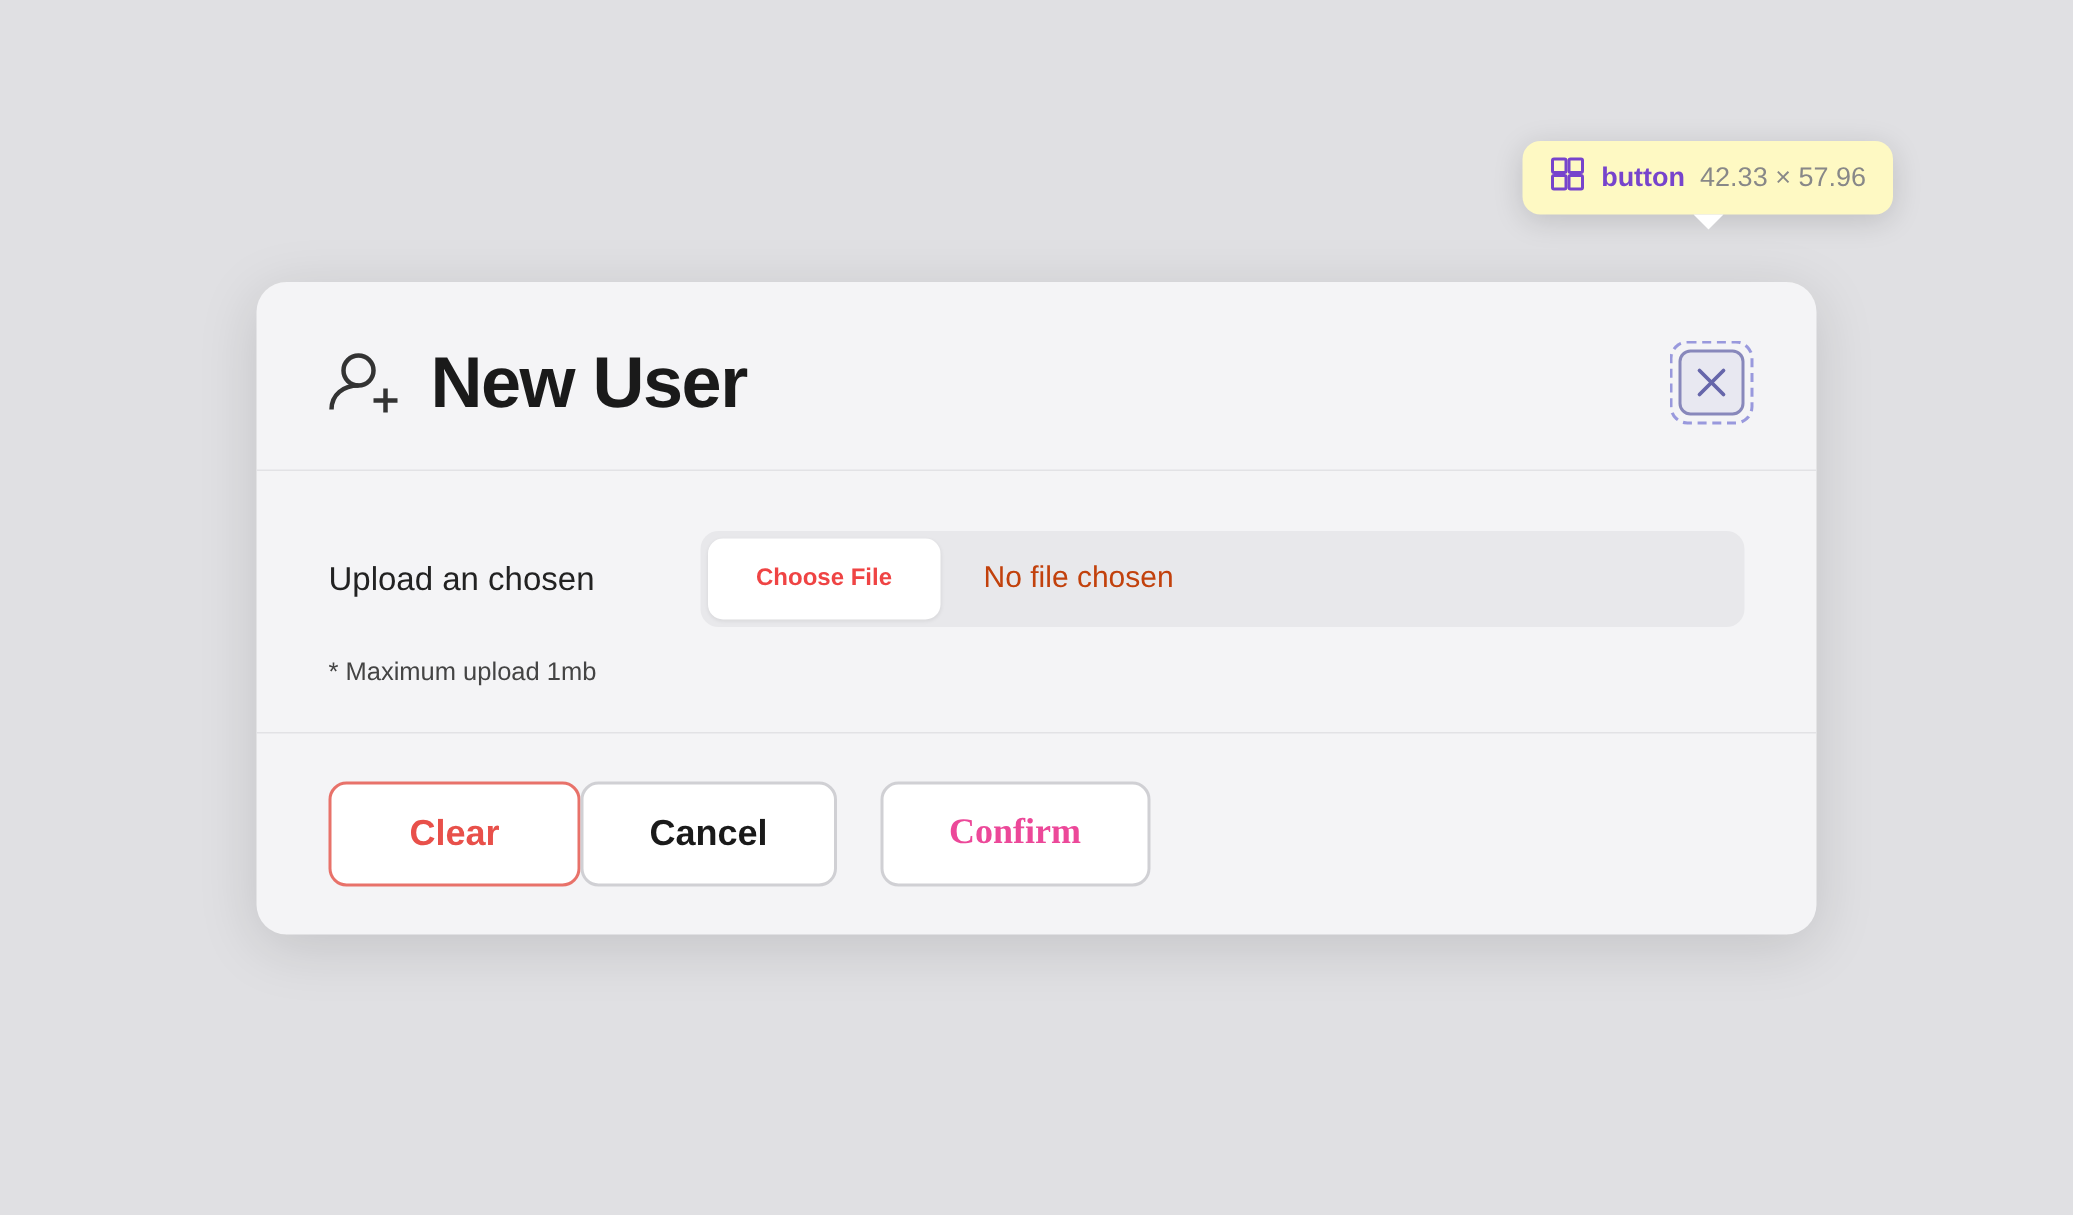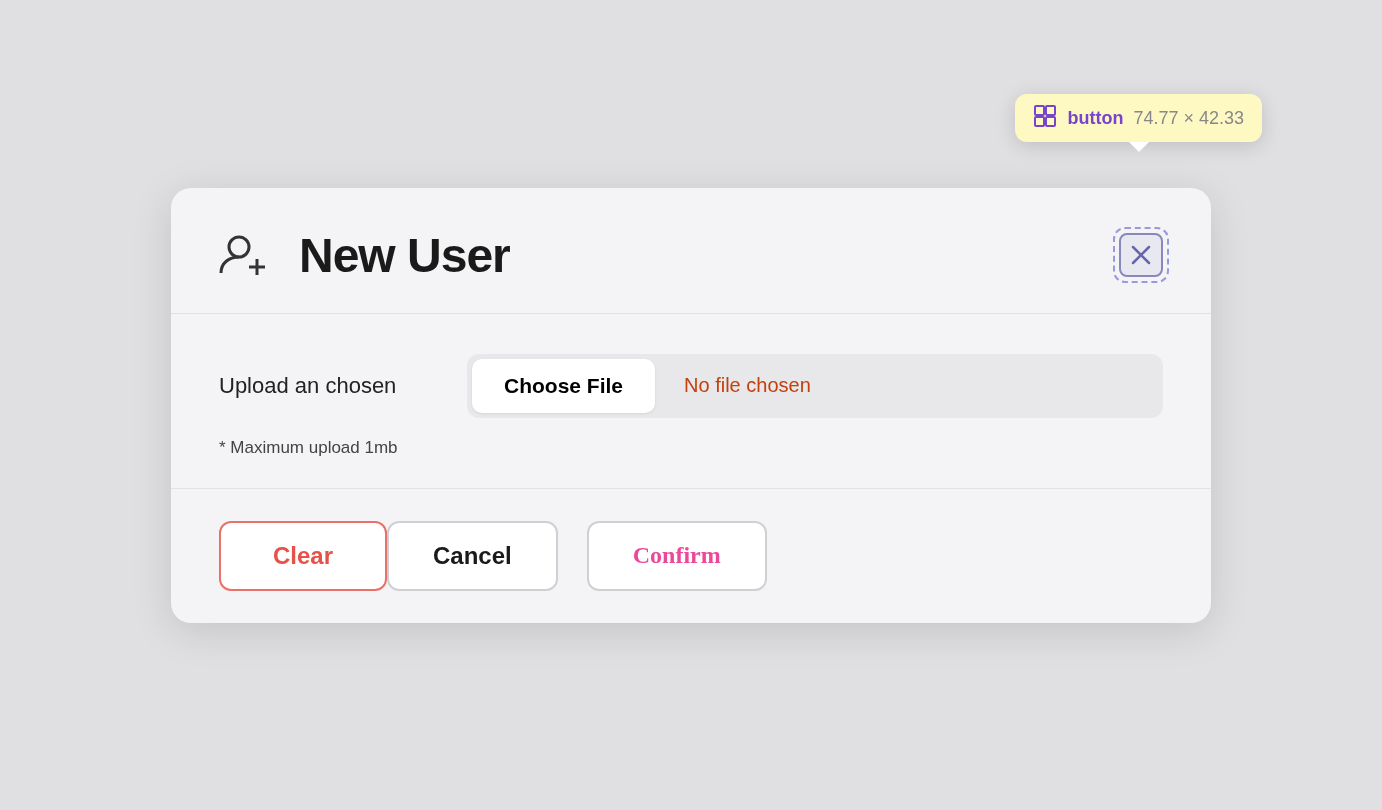--- a/index.html
+++ b/index.html
@@ -28,21 +28,21 @@
       padding: 40px 48px 30px 48px;
       display: flex;
       align-items: center;
       justify-content: space-between;
       border-bottom: 1.5px solid #e2e2e5;
     }
 
     .header-left {
       display: flex;
       align-items: center;
-      gap: 28px;
+      gap: 16px;
     }
 
     .user-add-icon {
       width: 52px;
       height: 52px;
       color: #333;
     }
 
     .dialog-title {
       font-size: 48px;
@@ -98,23 +98,23 @@
       flex: 1;
       height: 64px;
     }
 
     .choose-file-btn {
       background: #fff;
       border: none;
       border-radius: 10px;
       margin: 5px;
       padding: 0 32px;
-      font-size: 21px;
+      font-size: 16px;
       font-weight: 700;
-      color: #000000;
+      color: #ef4444;
       cursor: pointer;
       white-space: nowrap;
       box-shadow: 0 1px 3px rgba(0,0,0,0.08);
     }
 
     .no-file-text {
       display: flex;
       align-items: center;
       padding: 0 24px;
       font-size: 20px;
@@ -236,21 +236,21 @@
 <div class="tooltip-bubble">
   <span class="tooltip-icon">
     <svg width="24" height="24" viewBox="0 0 24 24" fill="none" stroke="#7744cc" stroke-width="2">
       <rect x="2" y="2" width="9" height="9" rx="1"></rect>
       <rect x="13" y="2" width="9" height="9" rx="1"></rect>
       <rect x="2" y="13" width="9" height="9" rx="1"></rect>
       <rect x="13" y="13" width="9" height="9" rx="1"></rect>
     </svg>
   </span>
   <span class="tooltip-type">button</span>
-  <span class="tooltip-dims">74.77 × 42.33</span>
+  <span class="tooltip-dims">42.33 × 57.96</span>
 </div>
 
 <div class="dialog">
 
   <div class="dialog-header">
     <div class="header-left">
 
       <svg class="user-add-icon" viewBox="0 0 52 52" fill="none" stroke="currentColor" stroke-width="3">
         <circle cx="20" cy="18" r="10"></circle>
         <path d="M2 44c0-10 8-16 18-16"></path>

